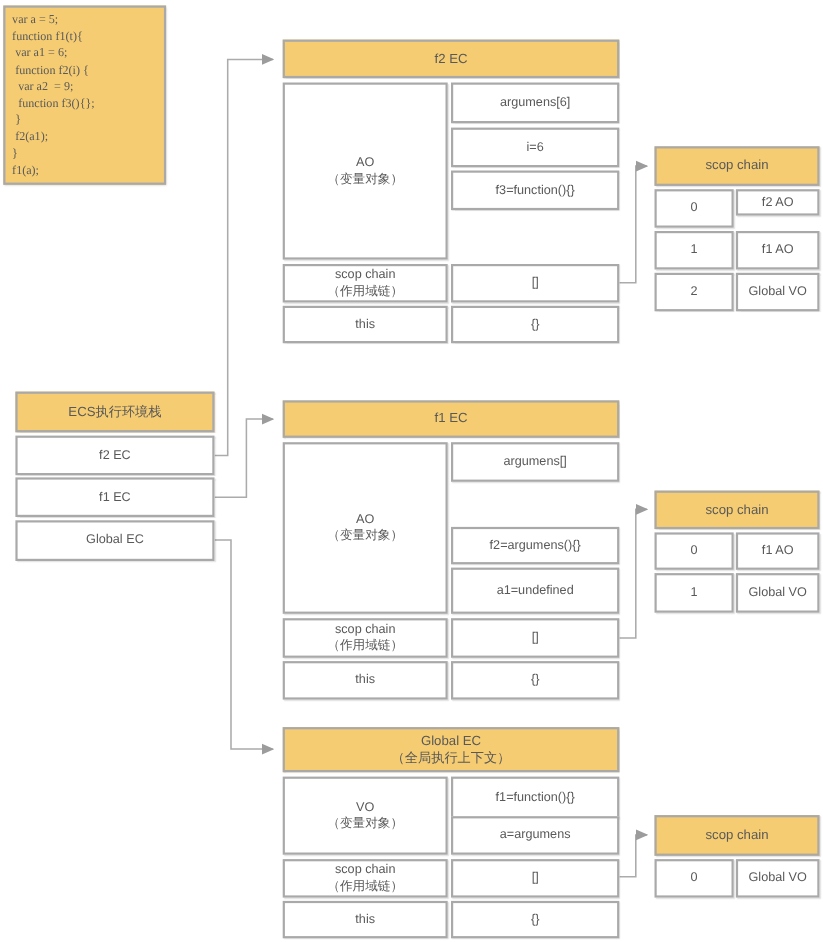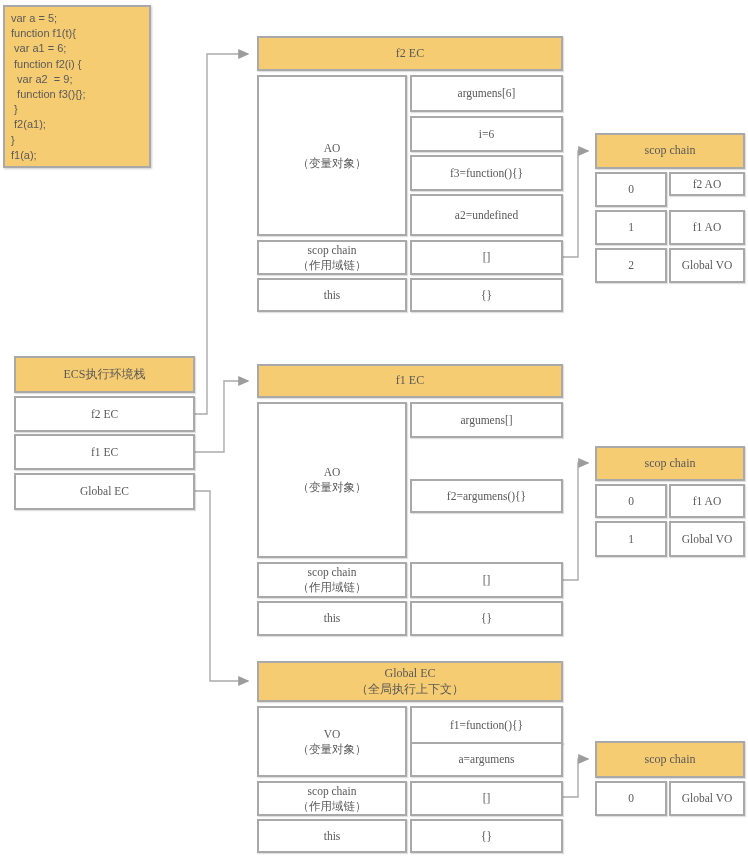--- a/index.html
+++ b/index.html
@@ -15,28 +15,27 @@
   .canvas{position:relative;width:748px;height:856px;background:var(--background);overflow:hidden}
   .connectors{position:absolute;left:0;top:0;z-index:0}
   .cell{
     position:absolute;
     border:2px solid var(--border);
     background:#ffffff;
     display:flex;flex-direction:column;align-items:center;justify-content:center;
     font-size:11.5px;line-height:1.3;text-align:center;color:var(--text);
     z-index:1;
     box-shadow:1px 1px 1px rgba(0,0,0,0.12);
-    font-family:Liberation Serif, serif;
   }
   .amber{background:var(--header_fill)}
   .code-block{
     position:absolute;left:3px;top:5px;width:148px;height:163px;
     border:2px solid var(--border);background:var(--header_fill);
     box-shadow:1px 1px 2px rgba(0,0,0,0.2);
-    font-family:Liberation Sans, sans-serif;
+    font-family:Liberation Serif, serif;
     font-size:11px;line-height:15.2px;color:#5a5a5a;
     white-space:pre;padding:4px 6px;z-index:1;
   }
 </style>
 </head>
 <body>
 
 <div class="canvas">
 
   <svg class="connectors" width="748" height="856" viewBox="0 0 748 856">
@@ -72,21 +71,20 @@
   <div class="cell" style="left:14px;top:473px;width:181px;height:37px">Global EC</div>
 
   <div class="cell amber" style="left:257px;top:36px;width:306px;height:35px;font-size:12px">f2 EC</div>
   <div class="cell" style="left:257px;top:75px;width:150px;height:161px">
     <div>AO</div>
     <div>（变量对象）</div>
   </div>
   <div class="cell" style="left:410px;top:75px;width:153px;height:37px">argumens[6]</div>
   <div class="cell" style="left:410px;top:116px;width:153px;height:36px">i=6</div>
   <div class="cell" style="left:410px;top:155px;width:153px;height:36px">f3=function(){}</div>
-  <div class="cell" style="left:410px;top:194px;width:153px;height:42px">a2=undefined</div>
   <div class="cell" style="left:257px;top:240px;width:150px;height:35px">
     <div>scop chain</div>
     <div>（作用域链）</div>
   </div>
   <div class="cell" style="left:410px;top:240px;width:153px;height:35px">[]</div>
   <div class="cell" style="left:257px;top:278px;width:150px;height:34px">this</div>
   <div class="cell" style="left:410px;top:278px;width:153px;height:34px">{}</div>
 
   <div class="cell amber" style="left:595px;top:133px;width:150px;height:36px;font-size:12px">scop chain</div>
   <div class="cell" style="left:595px;top:172px;width:72px;height:35px">0</div>
@@ -96,20 +94,21 @@
   <div class="cell" style="left:595px;top:248px;width:72px;height:35px">2</div>
   <div class="cell" style="left:669px;top:248px;width:76px;height:35px">Global VO</div>
 
   <div class="cell amber" style="left:257px;top:364px;width:306px;height:34px;font-size:12px">f1 EC</div>
   <div class="cell" style="left:257px;top:402px;width:150px;height:156px">
     <div>AO</div>
     <div>（变量对象）</div>
   </div>
   <div class="cell" style="left:410px;top:402px;width:153px;height:36px">argumens[]</div>
   <div class="cell" style="left:410px;top:479px;width:153px;height:34px">f2=argumens(){}</div>
+  <div class="cell" style="left:410px;top:516px;width:153px;height:42px">a1=undefined</div>
   <div class="cell" style="left:257px;top:562px;width:150px;height:36px">
     <div>scop chain</div>
     <div>（作用域链）</div>
   </div>
   <div class="cell" style="left:410px;top:562px;width:153px;height:36px">[]</div>
   <div class="cell" style="left:257px;top:601px;width:150px;height:35px">this</div>
   <div class="cell" style="left:410px;top:601px;width:153px;height:35px">{}</div>
 
   <div class="cell amber" style="left:595px;top:446px;width:150px;height:35px;font-size:12px">scop chain</div>
   <div class="cell" style="left:595px;top:484px;width:72px;height:34px">0</div>

